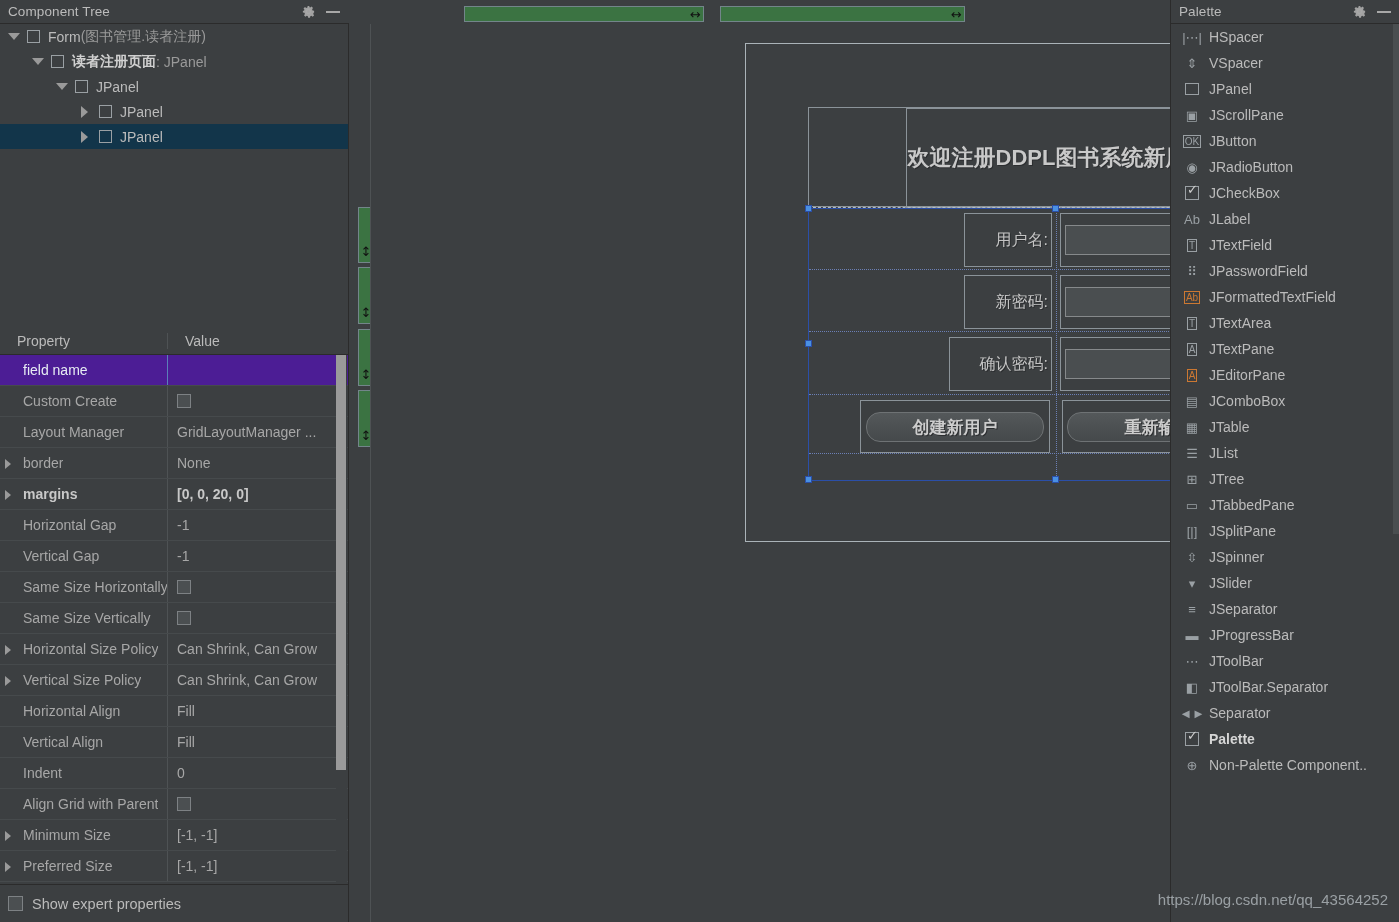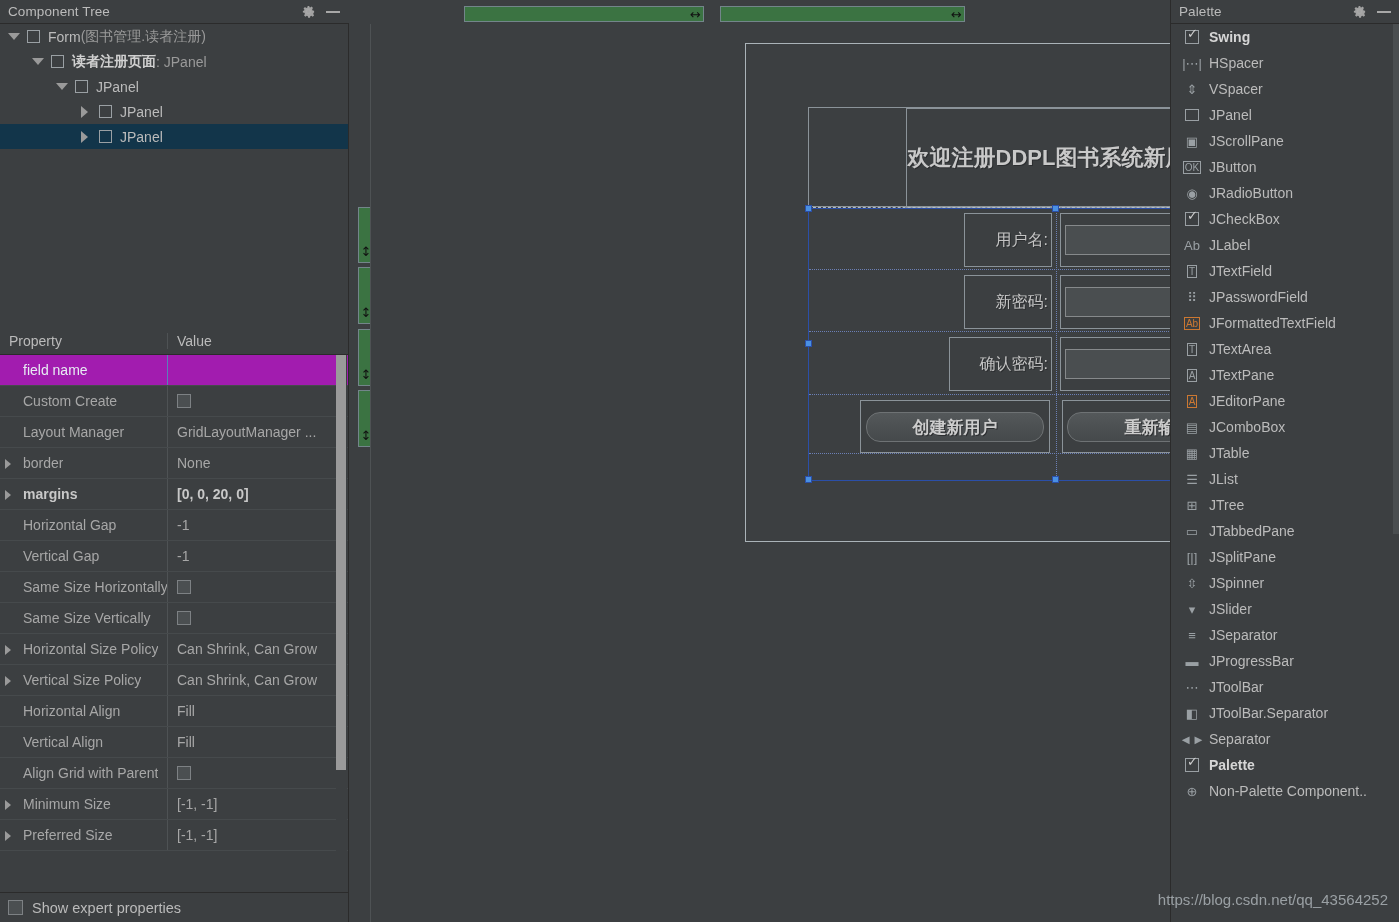--- a/index.html
+++ b/index.html
@@ -58,29 +58,29 @@
 
   
   #prop-panel {
     position: absolute; left: 0; top: 327px; width: 349px; height: 595px;
     background: #3c3f41; border-right: 1px solid #2b2b2b; overflow: hidden;
   }
   .prop-head {
     display: flex; height: 28px; align-items: center;
     border-bottom: 1px solid #2b2b2b; background: #3c3f41;
   }
-  .prop-head .c1, .prop-head .c2 { font-size: 14px; color: #bbbbbb; padding-left: 9px; }
+  .prop-head .c1, .prop-head .c2 { font-size: 14px; color: #bbbbbb; padding-left: 17px; }
   .prop-head .c1 { width: 168px; flex: 0 0 168px; border-right: 1px solid #4e5254; }
   .prop-head .c2 { flex: 1; }
   .prop-row {
     display: flex; height: 31px; align-items: center;
     border-bottom: 1px solid #464a4c;
     font-size: 14px; color: #a7a7a7;
   }
-  .prop-row.sel { background: #a21caf; }
+  .prop-row.sel { background: #4c1d95; }
   .prop-row.sel .pk, .prop-row.sel .pv { color: #e7ecf3; }
   .pk {
     width: 168px; flex: 0 0 168px; display: flex; align-items: center;
     overflow: hidden; white-space: nowrap;
     border-right: 1px solid #4e5254; height: 100%;
   }
   .prop-row.sel .pk { border-right-color: #5b7fb9; }
   .pk .exp {
     width: 9px; flex: 0 0 9px; margin: 0 4px 0 5px; position: relative; height: 100%;
   }
@@ -91,21 +91,21 @@
   }
   .pk .pk-lbl { padding-left: 5px; overflow: hidden; white-space: nowrap; }
   .pv { flex: 1; padding-left: 9px; overflow: hidden; white-space: nowrap; display:flex; align-items:flex-end; }
   .prop-row.bold .pk-lbl, .prop-row.bold .pv { font-weight: bold; color: #c8c8c8; }
   .pcheck {
     width: 14px; height: 14px; border: 1.5px solid #7d8184; background: #4b4f51;
   }
   #prop-scroll-track { position:absolute; right:1px; top:28px; width:11px; bottom:0; background:#3c3f41; }
   #prop-scroll-thumb { position:absolute; right:1px; top:28px; width:10px; height:415px; background:#9a9a9a; }
   #expert-bar {
-    position: absolute; left: 0; bottom: 0; width: 348px; height: 30px;
+    position: absolute; left: 0; bottom: 0; width: 348px; height: 38px;
     display: flex; align-items: center; background: #3c3f41;
     border-top: 1px solid #2b2b2b;
     margin-top: 17px;
   }
   #expert-bar .pcheck { margin-left: 8px; width: 15px; height: 15px; }
   #expert-bar span { font-size: 14.5px; color: #bbbbbb; margin-left: 9px; }
 
   
   #designer {
     position: absolute; left: 349px; top: 0; right: 229px; top: 0; bottom: 0;
@@ -379,20 +379,29 @@
             <span class="exp"></span>
             <span class="pk-lbl">Vertical Align</span>
           </div>
           <div class="pv">
             <span>Fill</span>
           </div>
         </div>
         <div class="prop-row">
           <div class="pk">
             <span class="exp"></span>
+            <span class="pk-lbl">Indent</span>
+          </div>
+          <div class="pv">
+            <span>0</span>
+          </div>
+        </div>
+        <div class="prop-row">
+          <div class="pk">
+            <span class="exp"></span>
             <span class="pk-lbl">Align Grid with Parent</span>
           </div>
           <div class="pv">
             <span class="pcheck"></span>
           </div>
         </div>
         <div class="prop-row">
           <div class="pk">
             <span class="exp has"></span>
             <span class="pk-lbl">Minimum Size</span>
@@ -496,26 +505,20 @@
         <span>
           <svg class="gear-ico" viewBox="0 0 16 16">
               <path fill="#a8a8a8" d="M8 5.2A2.8 2.8 0 1 0 8 10.8 2.8 2.8 0 0 0 8 5.2zm0 4.3a1.5 1.5 0 1 1 0-3 1.5 1.5 0 0 1 0 3z"></path>
               <path fill="#a8a8a8" d="M14 9.1v-2l-1.7-.3a4.6 4.6 0 0 0-.5-1.2l1-1.4-1.5-1.5-1.4 1a4.6 4.6 0 0 0-1.2-.5L9.1 2h-2l-.3 1.7a4.6 4.6 0 0 0-1.2.5l-1.4-1-1.5 1.5 1 1.4a4.6 4.6 0 0 0-.5 1.2L2 7.1v2l1.7.3c.1.4.3.8.5 1.2l-1 1.4 1.5 1.5 1.4-1c.4.2.8.4 1.2.5l.3 1.7h2l.3-1.7c.4-.1.8-.3 1.2-.5l1.4 1 1.5-1.5-1-1.4c.2-.4.4-.8.5-1.2L14 9.1z" opacity=".95"></path>
             </svg>
         </span>
         <span class="min-ico"></span>
       </span>
     </div>
     <div id="palette-list">
-        <div class="pal-row group">
-          <span class="pal-ico">
-            <span class="ico-chk"></span>
-          </span>
-          <span>Swing</span>
-        </div>
         <div class="pal-row">
           <span class="pal-ico">
             <span class="ico-plain">|⋯|</span>
           </span>
           <span>HSpacer</span>
         </div>
         <div class="pal-row">
           <span class="pal-ico">
             <span class="ico-plain">⇕</span>
           </span>

